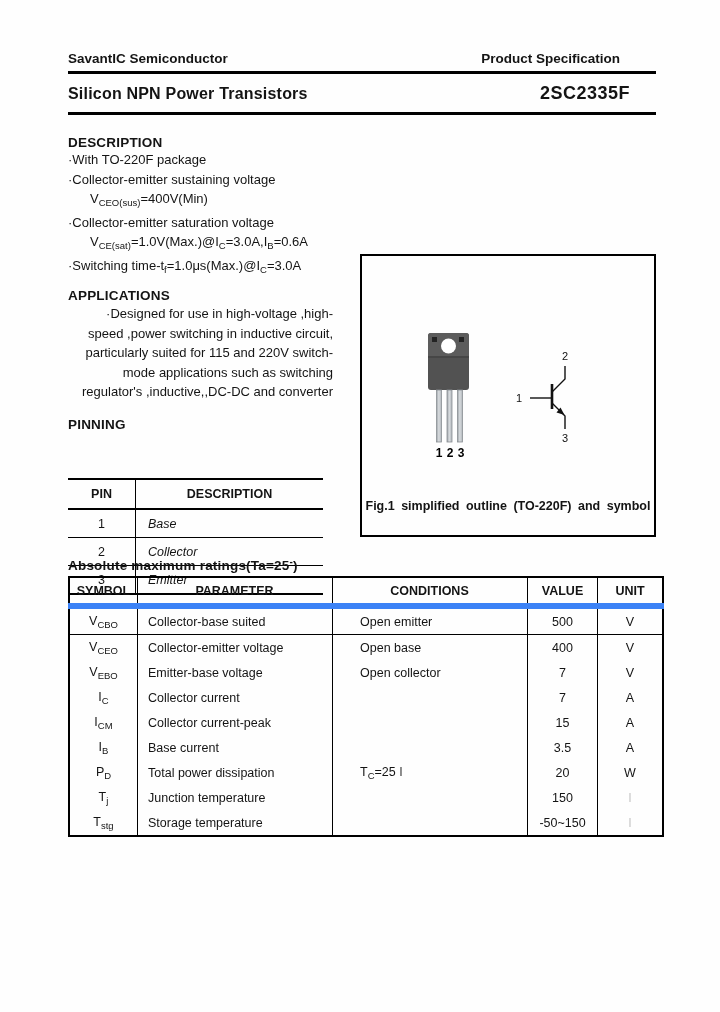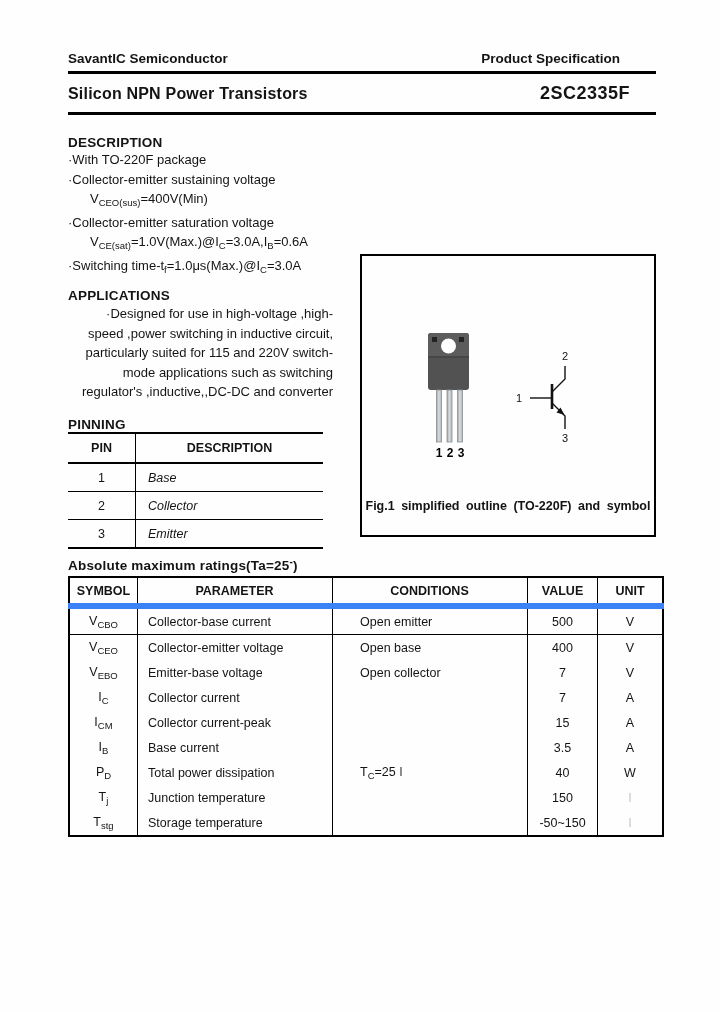--- a/index.html
+++ b/index.html
@@ -19,21 +19,21 @@
   
   .sec-head{font-size:13.5px;font-weight:bold;letter-spacing:.2px;}
   .tblock{font-size:13px;line-height:19.5px;white-space:nowrap;}
   .tline.ind1{padding-left:22px;}
   .tline.ind2{padding-left:14px;}
   .sub{font-size:9.5px;vertical-align:-3px;}
   .sup{font-size:10px;vertical-align:5px;}
   .mark{color:#3c3c3c;}
   .faint{color:#c7c7c7;}
   
-  #pinning-table{border-collapse:collapse;width:255px;table-layout:fixed;font-size:12.5px;}
+  #pinning-table{border-collapse:collapse;width:255px;table-layout:fixed;font-size:12.5px;margin-top:46px;}
   #pinning-table{border-top:2px solid #000;border-bottom:2px solid #000;}
   #pinning-table th{font-size:12.5px;height:26px;border-bottom:2px solid #000;}
   #pinning-table td{height:25px;}
   #pinning-table td.pin-col,#pinning-table th.pin-col{width:65px;text-align:center;border-right:1.5px solid #000;}
   #pinning-table td.desc-col{padding-left:12px;text-align:left;font-style:italic;}
   #pinning-table tbody tr + tr td{border-top:1px solid #000;}
   
   #figure-box{left:360px;top:254px;width:296px;height:283px;border:2px solid #000;box-sizing:border-box;}
   #figure-caption{position:absolute;left:0;right:0;top:243px;text-align:center;font-size:12.5px;font-weight:bold;word-spacing:3px;}
   
@@ -155,21 +155,21 @@
         <th class="sym-col">SYMBOL</th>
         <th class="par-col" style="text-align:center;padding-left:0;">PARAMETER</th>
         <th class="cond-col" style="text-align:center;padding-left:0;">CONDITIONS</th>
         <th class="val-col">VALUE</th>
         <th class="unit-col">UNIT</th>
       </tr>
     </thead>
     <tbody>
         <tr class="first-row">
           <td class="sym-col"><span>V</span><span class="sub">CBO</span></td>
-          <td class="par-col">Collector-base current</td>
+          <td class="par-col">Collector-base suited</td>
           <td class="cond-col"><span>Open emitter</span></td>
           <td class="val-col">500</td>
           <td class="unit-col"><span>V</span></td>
         </tr>
         <tr>
           <td class="sym-col"><span>V</span><span class="sub">CEO</span></td>
           <td class="par-col">Collector-emitter voltage</td>
           <td class="cond-col"><span>Open base</span></td>
           <td class="val-col">400</td>
           <td class="unit-col"><span>V</span></td>
@@ -199,21 +199,21 @@
           <td class="sym-col"><span>I</span><span class="sub">B</span></td>
           <td class="par-col">Base current</td>
           <td class="cond-col"></td>
           <td class="val-col">3.5</td>
           <td class="unit-col"><span>A</span></td>
         </tr>
         <tr>
           <td class="sym-col"><span>P</span><span class="sub">D</span></td>
           <td class="par-col">Total power dissipation</td>
           <td class="cond-col"><span>T</span><span class="sub">C</span><span>=25 </span><span class="mark">I</span></td>
-          <td class="val-col">40</td>
+          <td class="val-col">20</td>
           <td class="unit-col"><span>W</span></td>
         </tr>
         <tr>
           <td class="sym-col"><span>T</span><span class="sub">j</span></td>
           <td class="par-col">Junction temperature</td>
           <td class="cond-col"></td>
           <td class="val-col">150</td>
           <td class="unit-col"><span class="faint">I</span></td>
         </tr>
         <tr>

